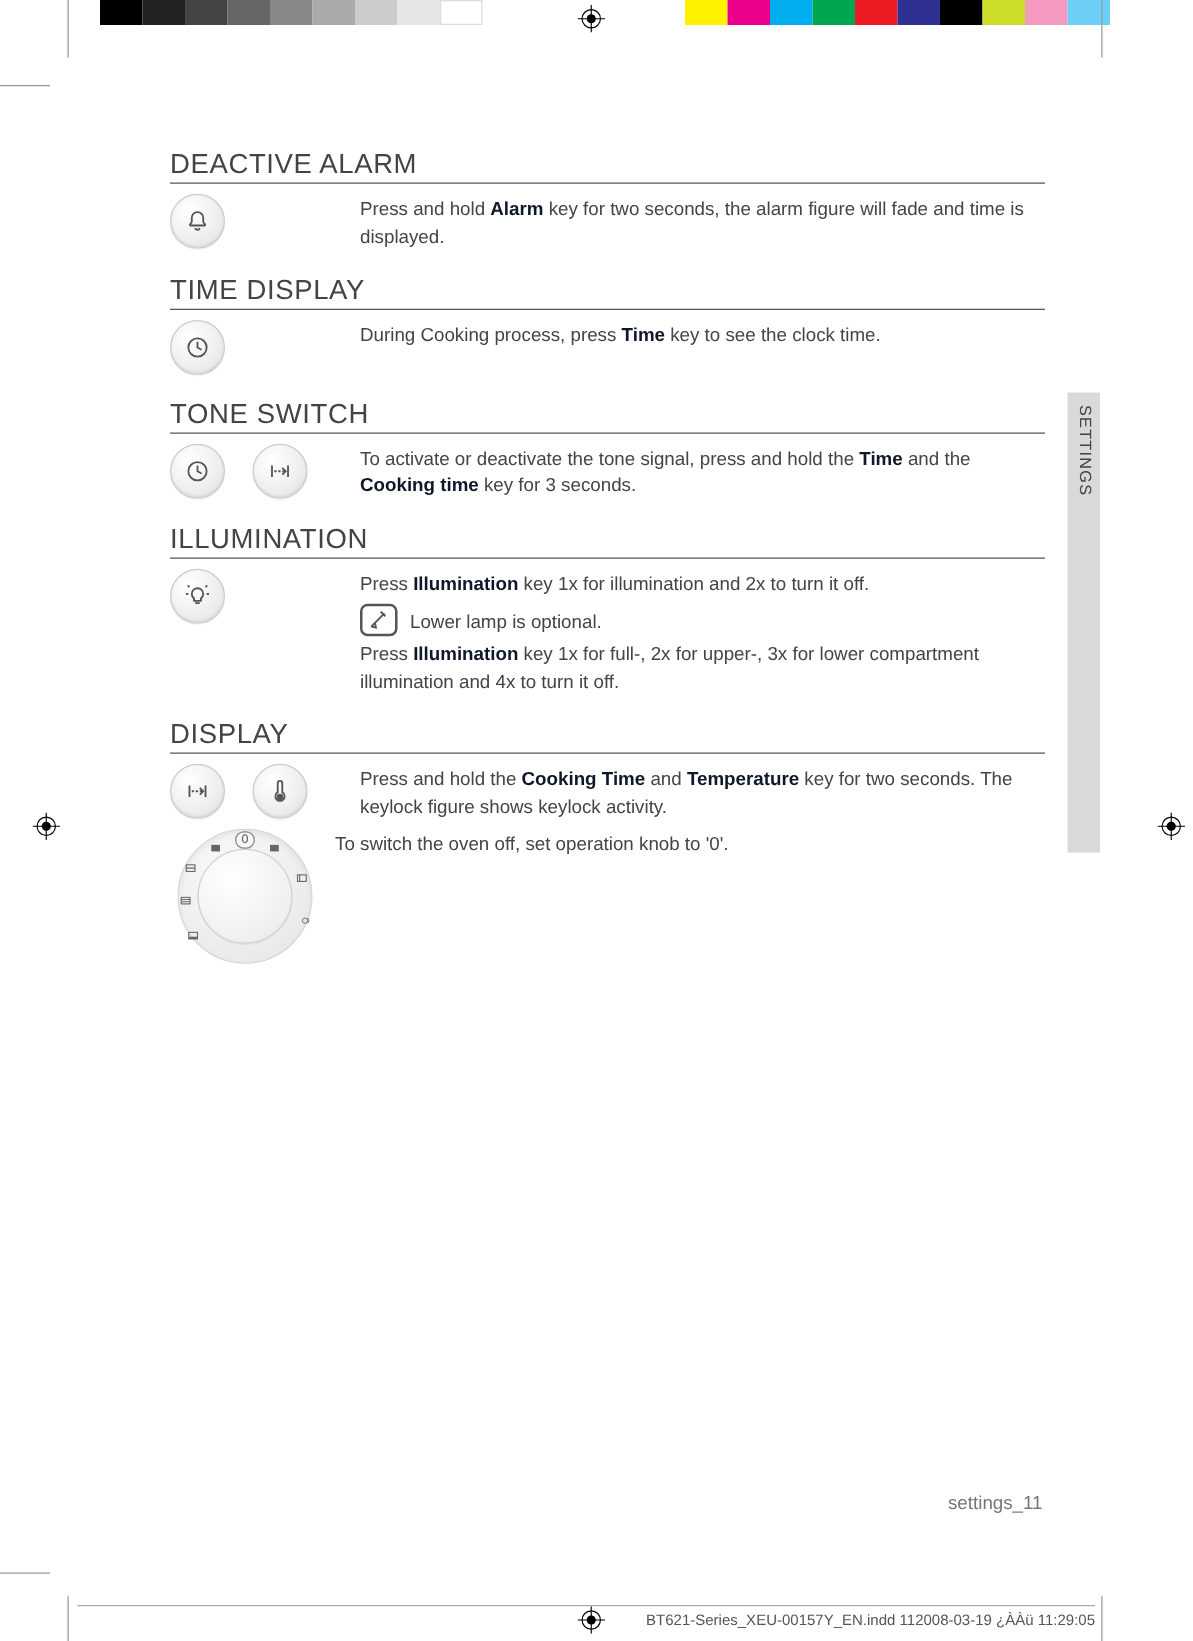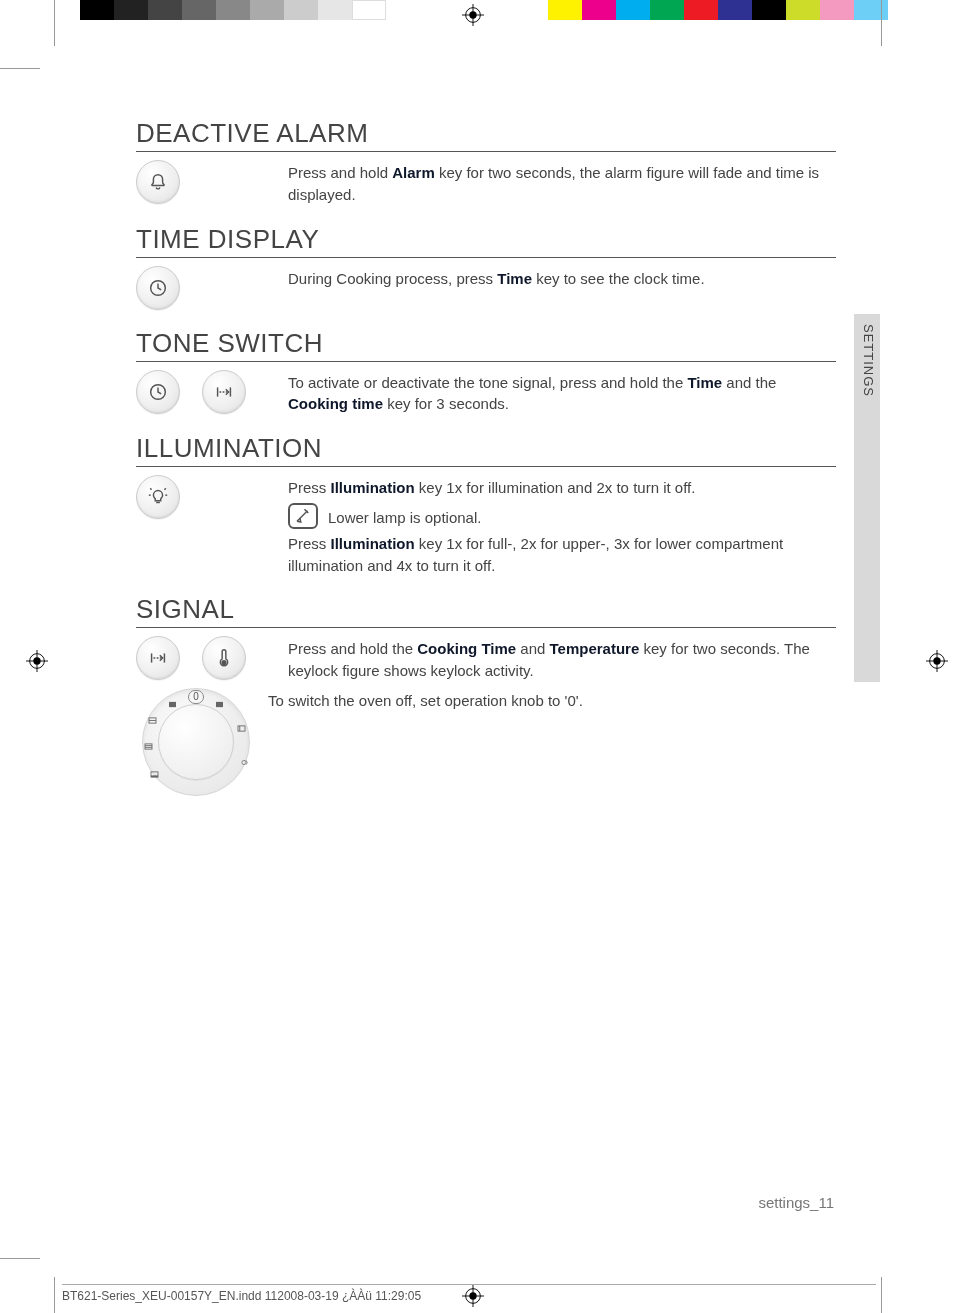--- a/index.html
+++ b/index.html
@@ -35,21 +35,21 @@
   .crop-bl-v { position: absolute; left: 54px; bottom: 0; width: 1px; height: 36px; background: #999; }
   .crop-br-v { position: absolute; right: 72px; bottom: 0; width: 1px; height: 36px; background: #999; }
 
   .page {
     position: absolute;
     left: 136px;
     top: 118px;
     width: 700px;
   }
   .section-title {
-    font-size: 26px;
+    font-size: 22px;
     font-weight: 400;
     letter-spacing: 0.5px;
     color: #444;
     border-bottom: 1.5px solid #555;
     padding-bottom: 2px;
     margin-top: 18px;
     margin-bottom: 8px;
   }
   .row {
     display: flex;
@@ -143,21 +143,21 @@
   .slug {
     position: absolute;
     left: 62px;
     bottom: 10px;
     right: 78px;
     border-top: 1px solid #aaa;
     font-size: 12px;
     color: #555;
     padding-top: 4px;
     display: flex;
-    justify-content: flex-start;
+    justify-content: flex-end;
   }
 </style>
 </head>
 <body>
 
 <div class="colorbar">
   <div class="grayset">
     <div style="background:#000"></div>
       <div style="background:#222"></div>
       <div style="background:#444"></div>
@@ -295,21 +295,21 @@
               <path d="M14 3l5 5"></path>
               <path d="M4 19l5 1-1-5"></path>
             </svg>
         </div>
         <span>Lower lamp is optional.</span>
       </div>
       <div><span>Press </span><b>Illumination</b><span> key 1x for full-, 2x for upper-, 3x for lower compartment illumination and 4x to turn it off.</span></div>
     </div>
   </div>
 
-  <h2 class="section-title">SIGNAL</h2>
+  <h2 class="section-title">DISPLAY</h2>
   <div class="row">
     <div class="icons">
       <div class="icon-btn">
         <svg viewBox="0 0 24 24" fill="none" stroke="#555" stroke-width="1.6">
             <line x1="5" y1="7" x2="5" y2="17"></line>
             <line x1="19" y1="7" x2="19" y2="17"></line>
             <line x1="7" y1="12" x2="17" y2="12" stroke-dasharray="2 1.5"></line>
             <polyline points="14,9 17,12 14,15"></polyline>
           </svg>
       </div>

